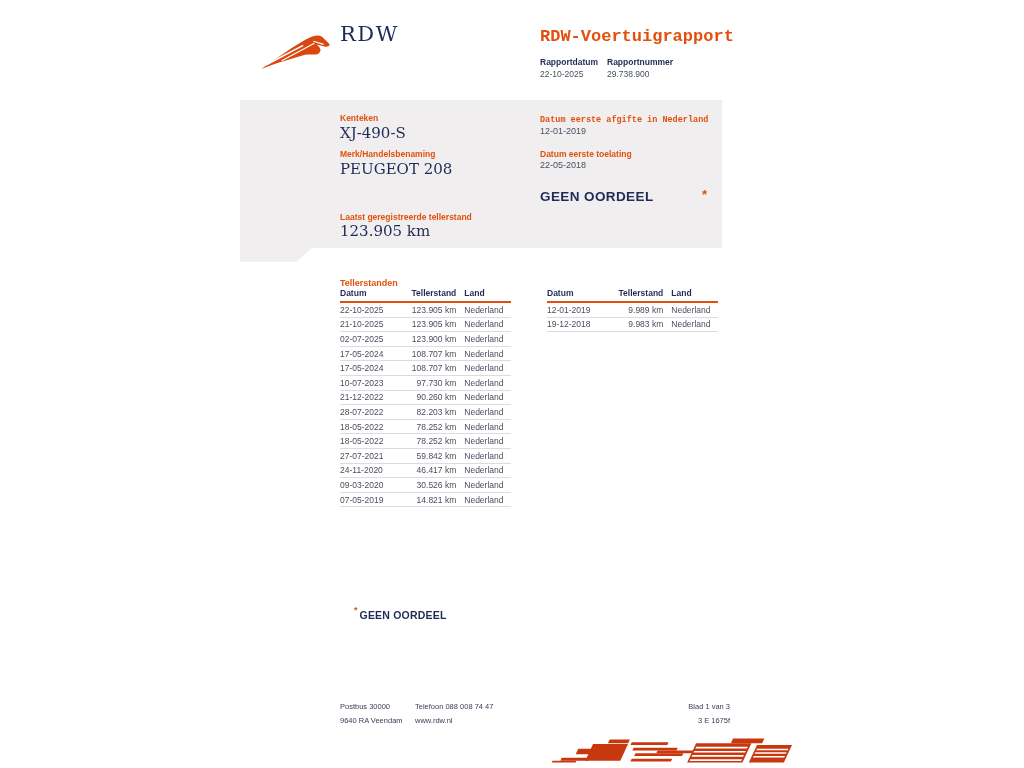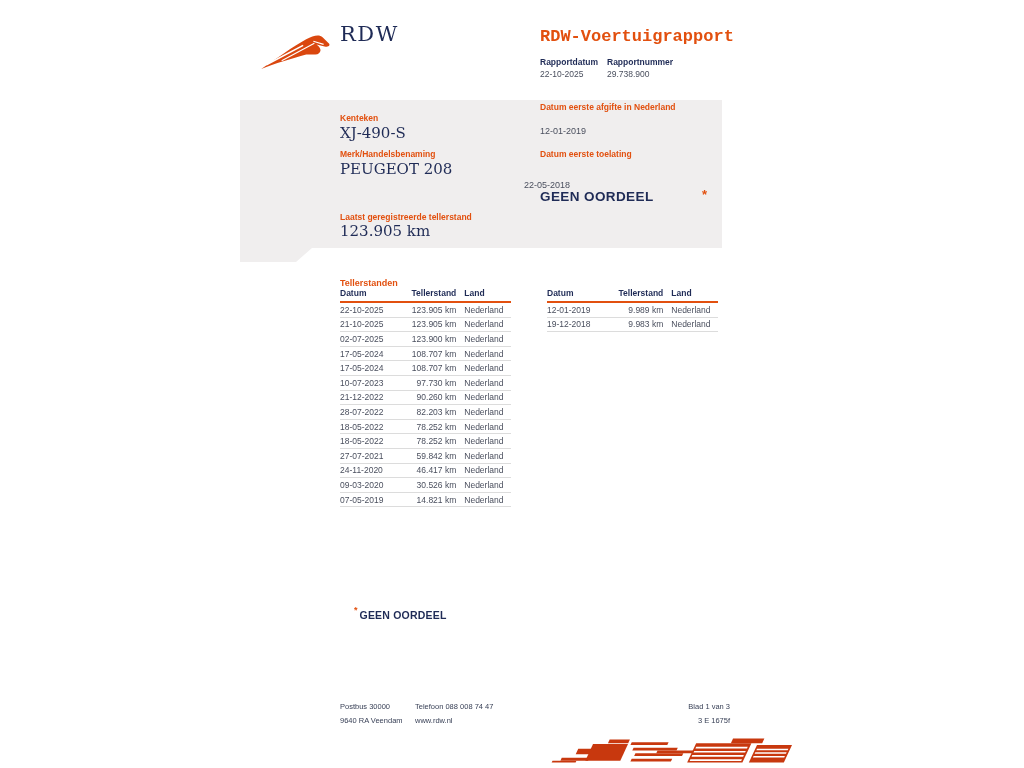--- a/index.html
+++ b/index.html
@@ -25,24 +25,24 @@
   .veh-box .lbl { position: absolute; font-size: 8.5px; font-weight: bold; color: #E2500F; }
   .veh-box .val-serif { position: absolute; font-family: "DejaVu Serif", serif;
                         font-size: 15px; color: #1F2B56; }
   .veh-box .val-sans { position: absolute; font-size: 9px; color: #4A4F5E; }
   .lbl-kenteken { left: 100px; top: 13px; }
   .val-kenteken { left: 100px; top: 24px; }
   .lbl-merk     { left: 100px; top: 49px; }
   .val-merk     { left: 100px; top: 60px; }
   .lbl-teller   { left: 100px; top: 112px; }
   .val-teller   { left: 100px; top: 122px; }
-  .lbl-afgifte  { left: 300px; top: 2px; }
+  .lbl-afgifte  { left: 300px; top: 15px; font-family: Liberation Mono, monospace; }
   .val-afgifte  { left: 300px; top: 26px; }
   .lbl-toelating{ left: 300px; top: 49px; }
-  .val-toelating{ left: 284px; top: 60px; margin-top: 20px; }
+  .val-toelating{ left: 300px; top: 60px; }
   .oordeel      { position: absolute; left: 300px; top: 89px; font-size: 13.5px; font-weight: bold;
                   color: #1F2B56; letter-spacing: 0.4px; }
   .oordeel-star { position: absolute; left: 462px; top: 87px; font-size: 13px; font-weight: bold;
                   color: #E2500F; }
 
   
   .section-title { position: absolute; left: 340px; top: 278px; font-size: 9px; font-weight: bold;
                    color: #E2500F; }
   .t-table { position: absolute; top: 291px; width: 171px; font-size: 8.5px; color: #4A4F5E; }
   .t-left  { left: 340px; }

